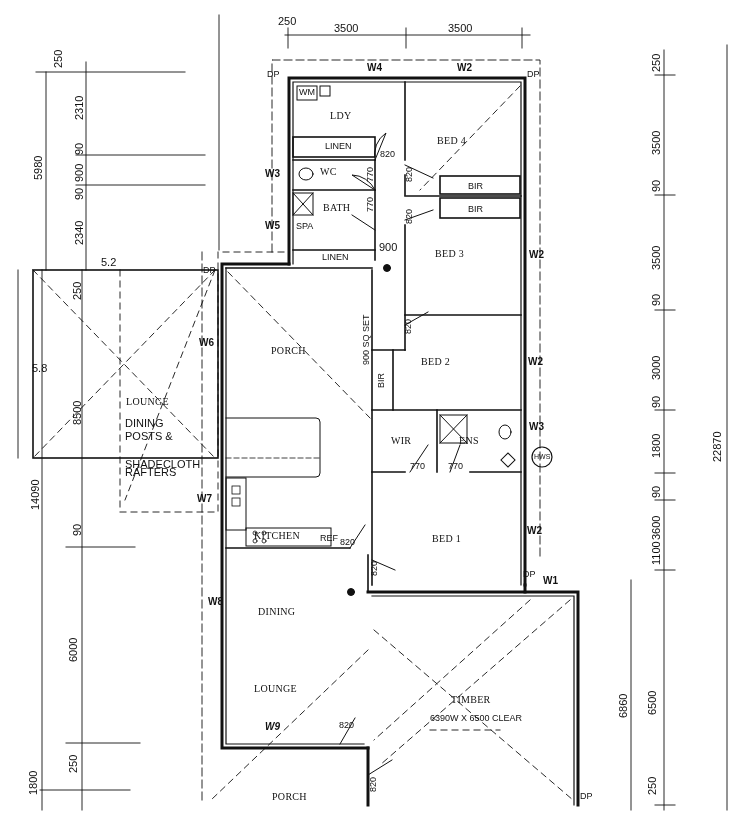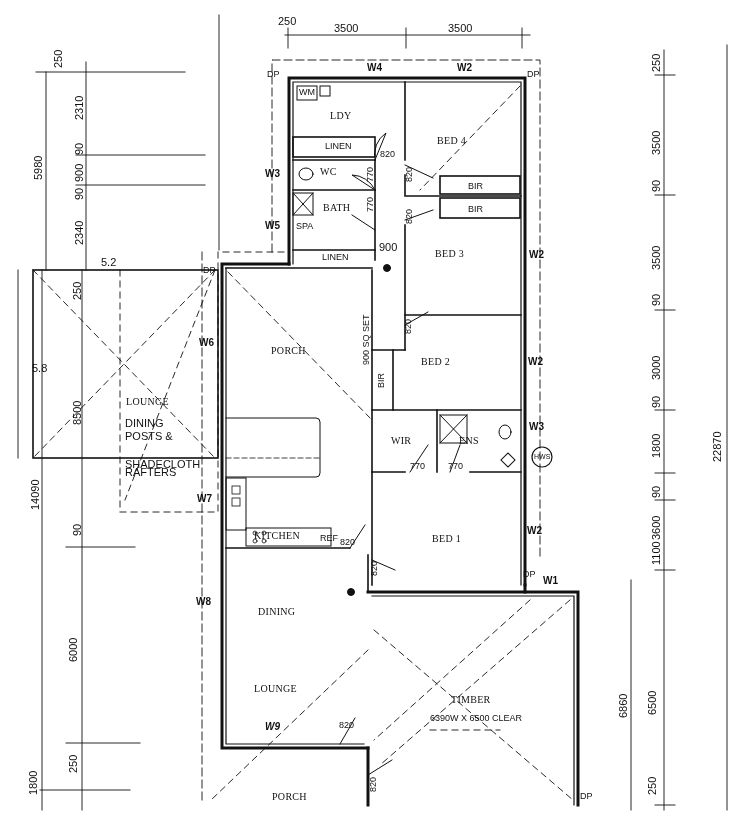--- a/index.html
+++ b/index.html
@@ -224,21 +224,21 @@
 <div class="lbl win" style="left:457px;top:63px;">W2</div>
 <div class="lbl win" style="left:265px;top:169px;">W3</div>
 <div class="lbl win" style="left:265px;top:221px;">W5</div>
 <div class="lbl win" style="left:529px;top:250px;">W2</div>
 <div class="lbl win" style="left:199px;top:338px;">W6</div>
 <div class="lbl win" style="left:528px;top:357px;">W2</div>
 <div class="lbl win" style="left:529px;top:422px;">W3</div>
 <div class="lbl win" style="left:197px;top:494px;">W7</div>
 <div class="lbl win" style="left:527px;top:526px;">W2</div>
 <div class="lbl win" style="left:543px;top:576px;">W1</div>
-<div class="lbl win" style="left:196px;top:597px;">W8</div>
+<div class="lbl win" style="left:208px;top:597px;">W8</div>
 <div class="lbl win" style="left:265px;top:722px;font-style:italic;">W9</div>
 
 <div class="lbl small" style="left:267px;top:70px;">DP</div>
 <div class="lbl small" style="left:527px;top:70px;">DP</div>
 <div class="lbl small" style="left:203px;top:266px;">DP</div>
 <div class="lbl small" style="left:523px;top:570px;">DP</div>
 <div class="lbl small" style="left:580px;top:792px;">DP</div>
 
 <div class="lbl door" style="left:380px;top:150px;">820</div>
 <div class="lbl door vert" style="left:366px;top:182px;">770</div>

